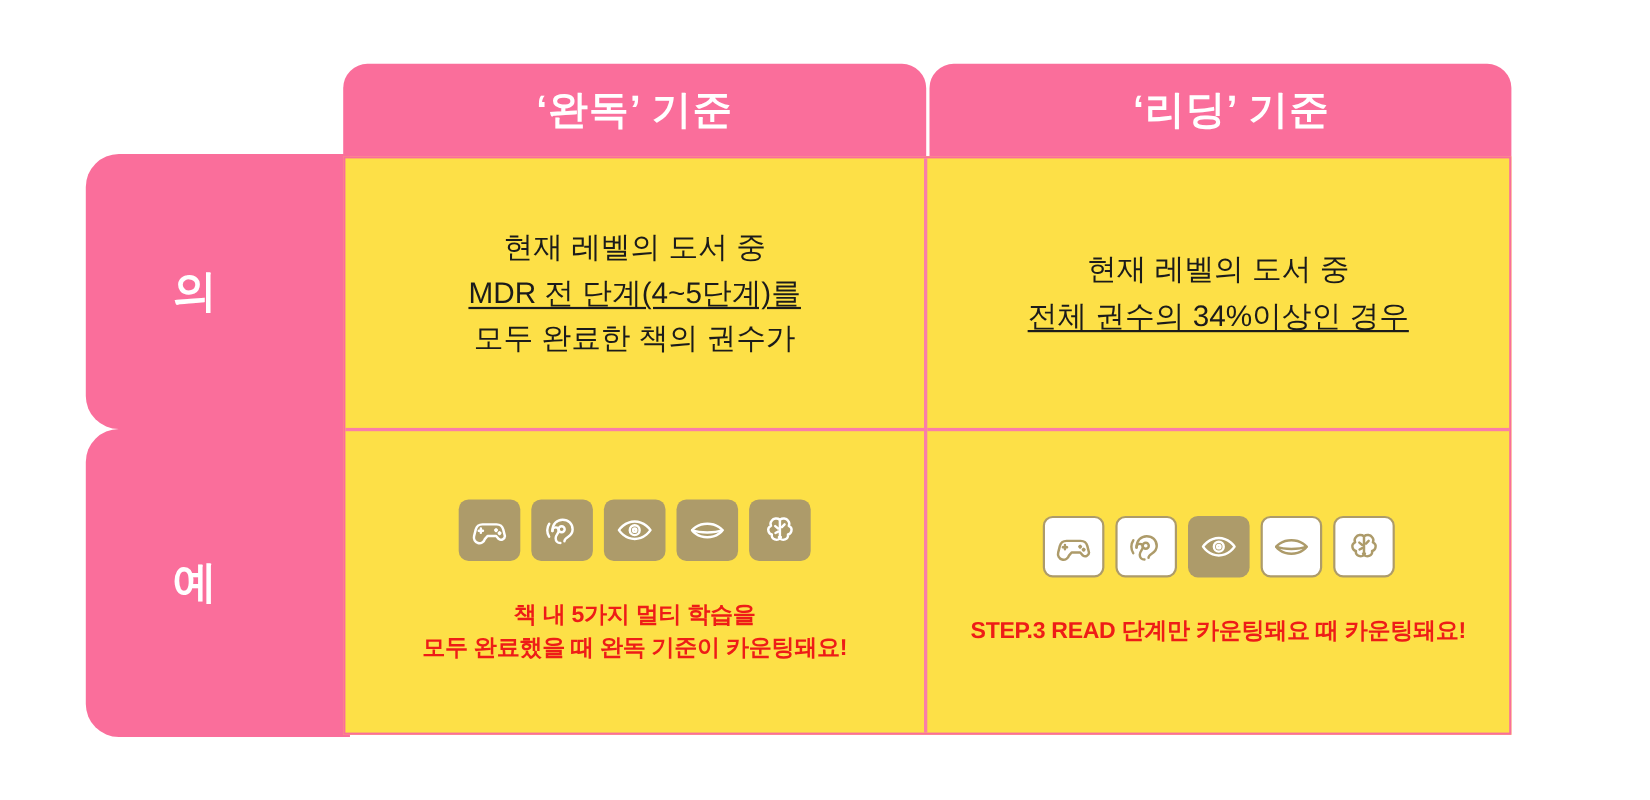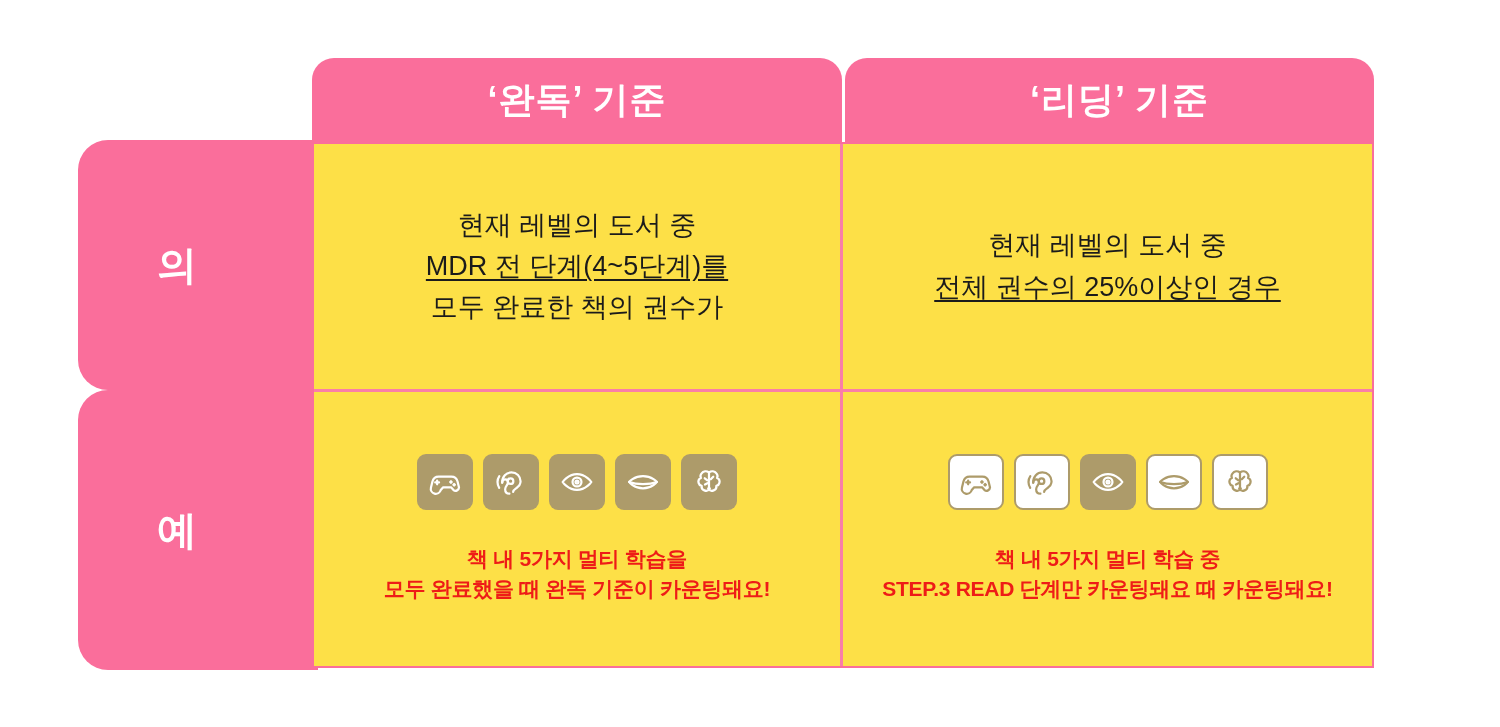--- a/index.html
+++ b/index.html
@@ -270,21 +270,21 @@
         <div class="caption">
           <div>책 내 5가지 멀티 학습을</div>
           <div>모두 완료했을 때 완독 기준이 카운팅돼요!</div>
         </div>
       </div>
     </div>
 
     <div class="col col-right">
       <div class="cell-meaning">
         <div class="meaning-line">현재 레벨의 도서 중</div>
-        <div class="meaning-line u">전체 권수의 25%이상인 경우</div>
+        <div class="meaning-line u">전체 권수의 34%이상인 경우</div>
       </div>
       <div class="cell-example">
         <div class="icon-row">
           <div class="icon-tile outline">
             <svg viewBox="0 0 32 32">
                 <path d="M10 11h12a6 6 0 0 1 5.8 4.5l1.4 5.6A3.3 3.3 0 0 1 24 23.6l-2.3-2.6h-7.4L12 23.6A3.3 3.3 0 0 1 2.8 21.1l1.4-5.6A6 6 0 0 1 10 11z"></path>
                 <path d="M8.6 14.6v3.6M6.8 16.4h3.6"></path>
                 <path d="M21.6 15.3l.7.7-.7.7-.7-.7zM24.6 17.9l.7.7-.7.7-.7-.7z"></path>
               </svg>
           </div>
@@ -312,20 +312,19 @@
           <div class="icon-tile outline">
             <svg viewBox="0 0 32 32">
                 <path d="M16 7c-2.3-1.6-5.4-1.2-7 .9-1.3 1.6-1.2 3.2-.6 4.3-1.8.8-2.7 2.7-2.2 4.6.4 1.6 1.6 2.6 2.9 2.9-.3 1.7.7 3.5 2.5 4.2 2.1.8 4.3-.1 5.2-1.9"></path>
                 <path d="M16 7c2.3-1.6 5.4-1.2 7 .9 1.3 1.6 1.2 3.2.6 4.3 1.8.8 2.7 2.7 2.2 4.6-.4 1.6-1.6 2.6-2.9 2.9.3 1.7-.7 3.5-2.5 4.2-2.1.8-4.3-.1-5.2-1.9"></path>
                 <path d="M16 7v15"></path>
                 <path d="M12 12.5l2.5 2M20 11l-2.3 2.4M12.2 18.4l2.3-1.2"></path>
               </svg>
           </div>
         </div>
         <div class="caption">
-          <div>책 내 5가지 멀티 학습 중</div>
           <div>STEP.3 READ 단계만 카운팅돼요 때 카운팅돼요!</div>
         </div>
       </div>
     </div>
 
   </div>
 </div>
 
 </body></html>

